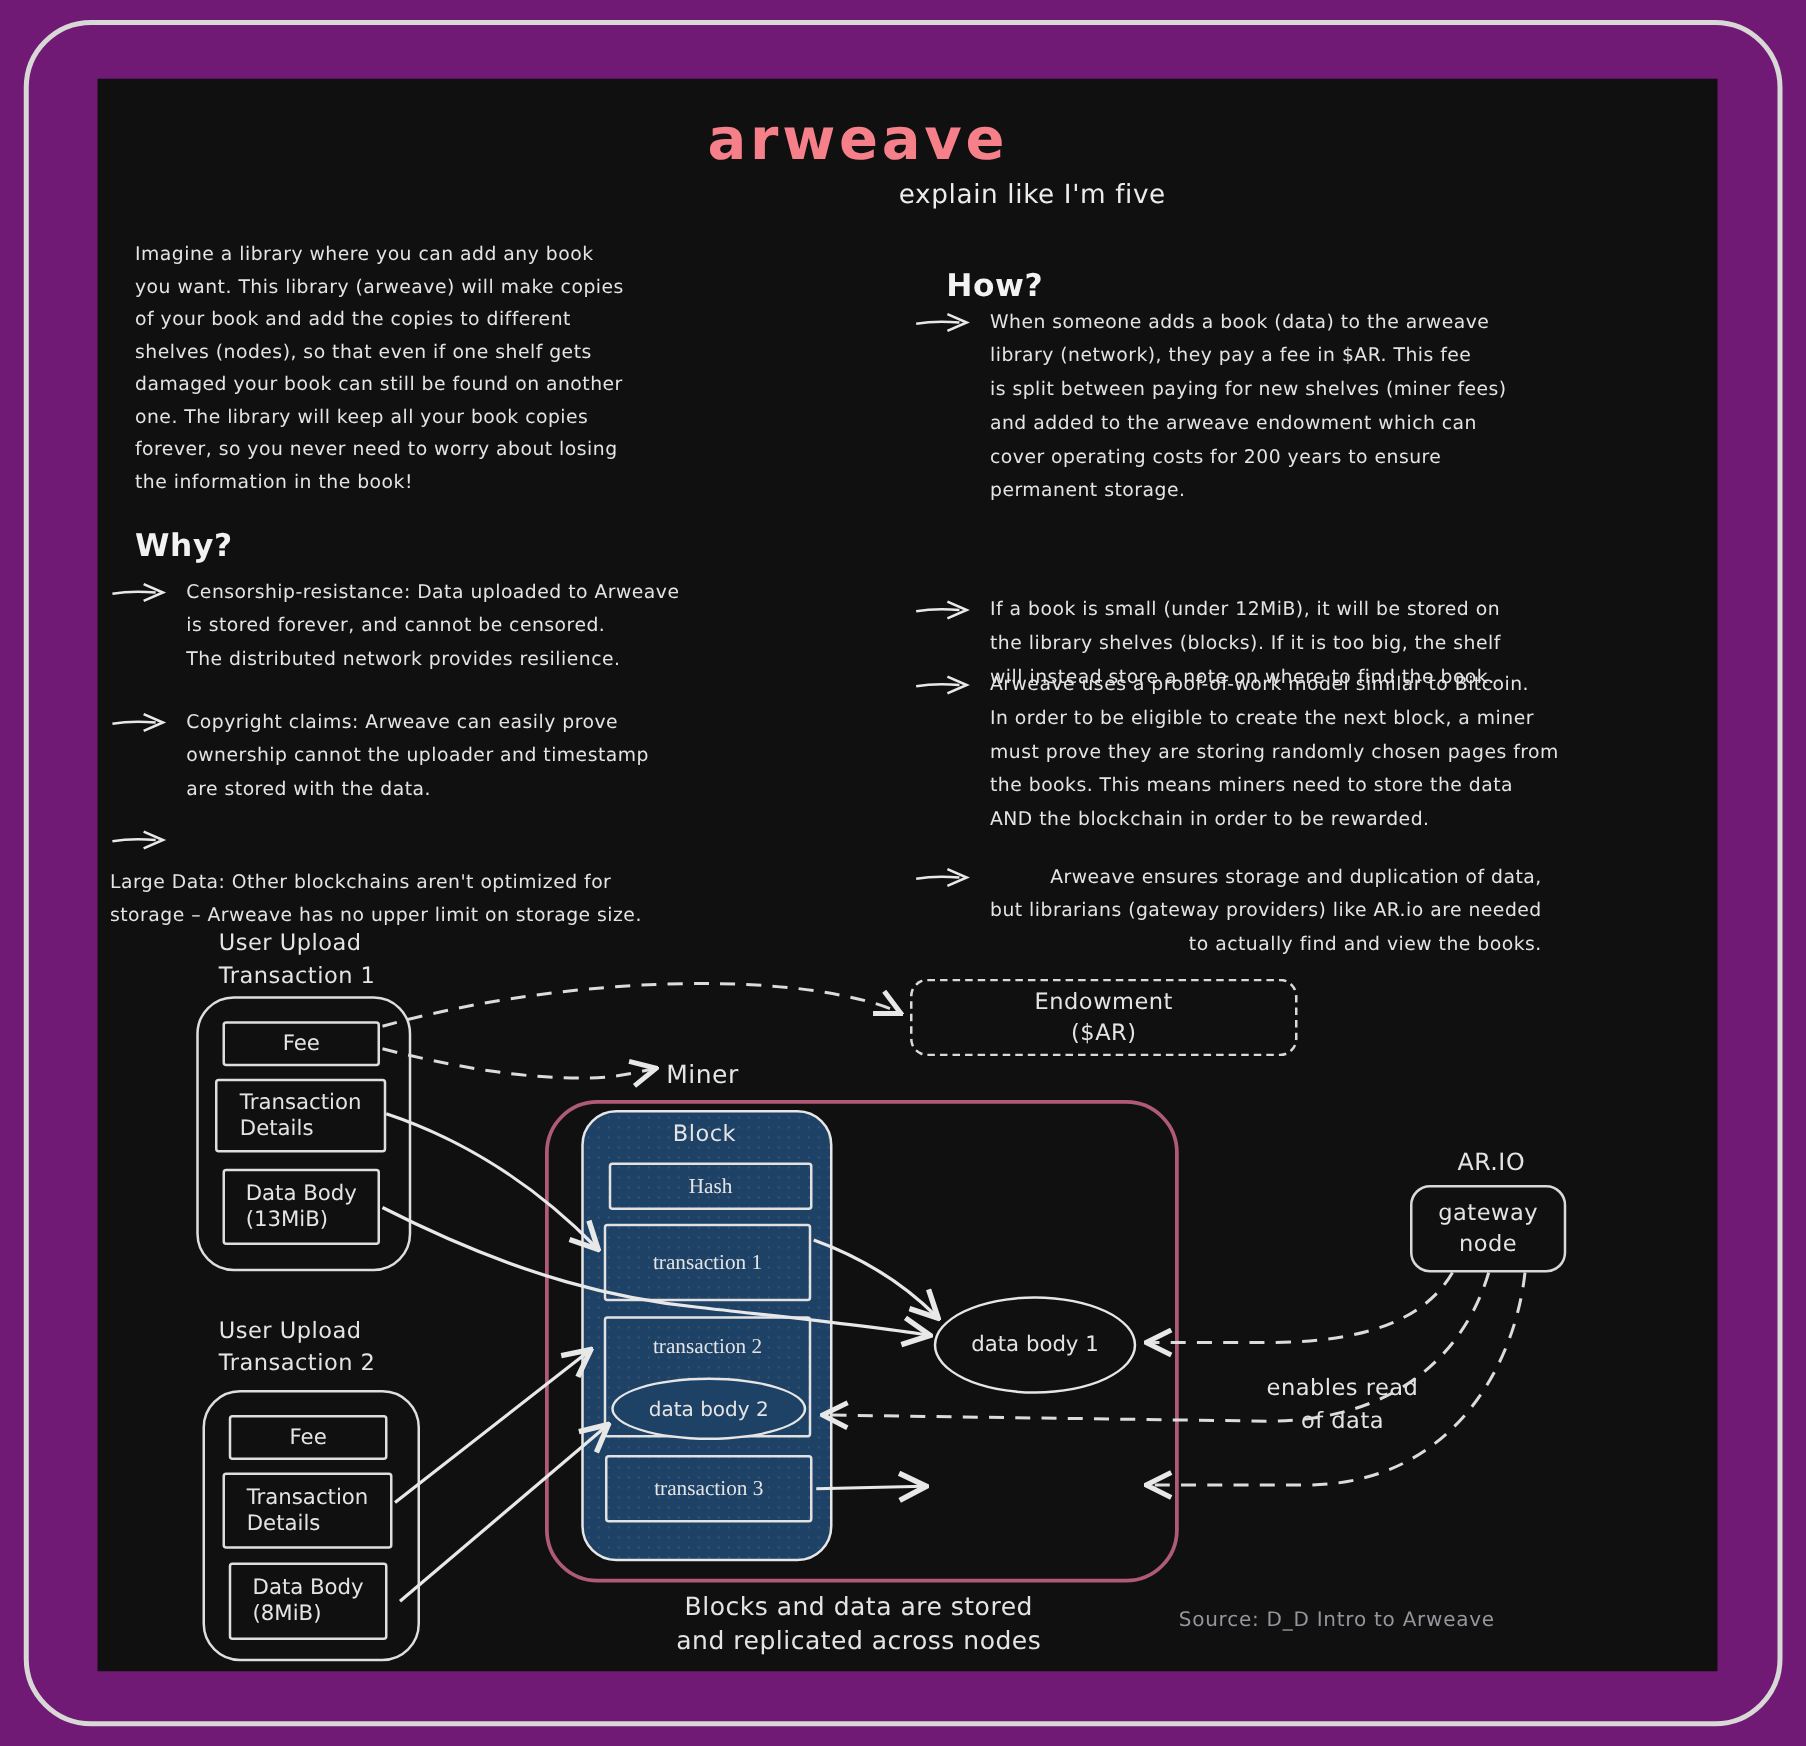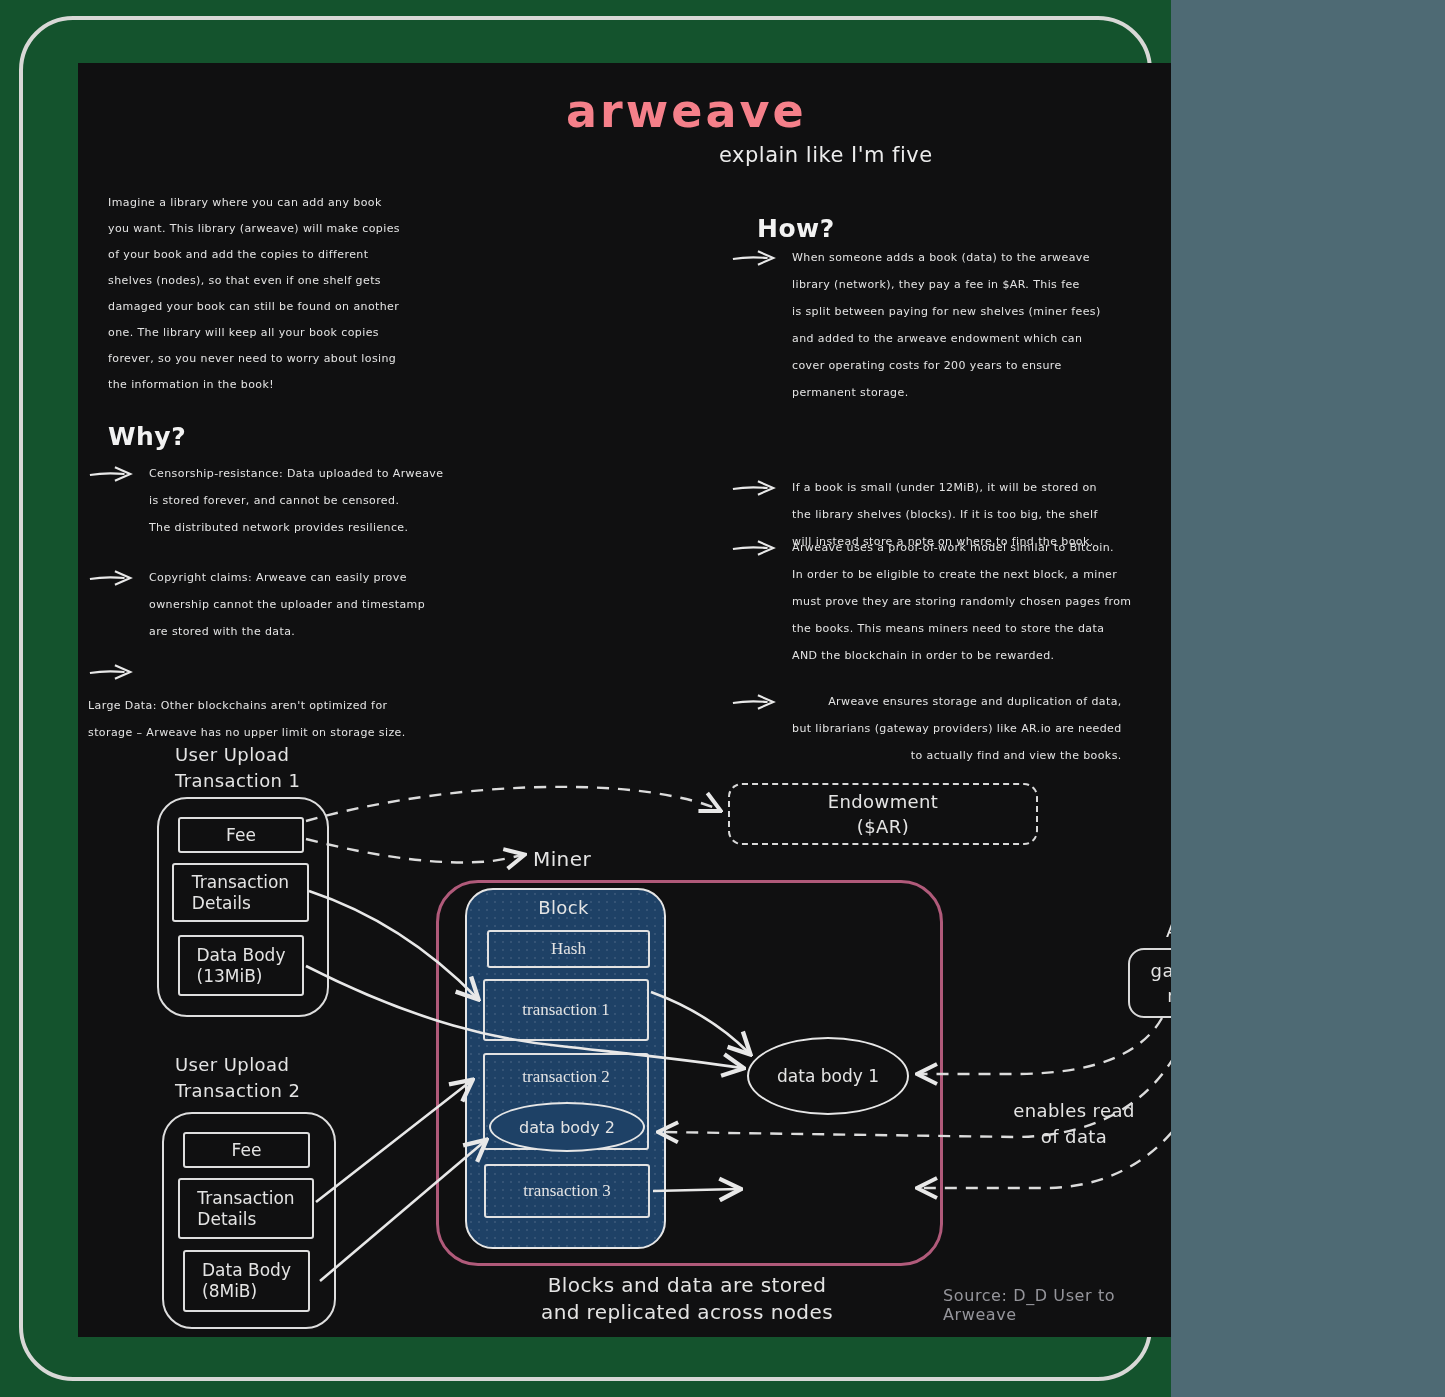--- a/index.html
+++ b/index.html
@@ -1,26 +1,26 @@
 <!DOCTYPE html>
 <html><head>
 <meta charset="utf-8">
 <style>
   html,body{margin:0;padding:0;background:#4e6a74;}
-  .page{position:relative;width:1171px;height:1397px;background:#14532d;overflow:hidden;
+  .page{position:relative;width:1445px;height:1397px;background:#701a75;overflow:hidden;
         font-family:"DejaVu Sans",sans-serif;color:#e4e4e4;}
   .frame{position:absolute;left:19px;top:16px;right:19px;bottom:16px;
          border:4px solid #d8d8d6;border-radius:54px;}
   .canvas{position:absolute;left:78px;top:63px;width:1296px;height:1274px;background:#101011;}
   .abs{position:absolute;}
   .pre{white-space:pre-line;}
   .hand{letter-spacing:.4px;}
   .title{font-size:46px;font-weight:700;letter-spacing:3px;color:#f5808a;}
   .subtitle{font-size:21px;color:#ececec;letter-spacing:.5px;}
-  .para{font-size:11px;line-height:26px;}
+  .para{font-size:15px;line-height:26px;}
   .h2{font-size:25px;font-weight:700;color:#f2f2f2;letter-spacing:.5px;}
   .bullet{display:flex;gap:11px;align-items:flex-start;}
   .bullet svg{flex:0 0 auto;margin-top:5px;}
   .bullet .para{line-height:27px;}
   .groupLabel{font-size:18px;line-height:26px;letter-spacing:.4px;}
   .roundBox{position:absolute;border:2.5px solid #dedede;border-radius:30px;}
   .cellBox{position:absolute;border:2px solid #dedede;border-radius:3px;display:flex;
            align-items:center;justify-content:center;text-align:left;
            font-size:17px;line-height:21px;box-sizing:border-box;}
   .dashedBox{position:absolute;border:2.5px dashed #d9d9d9;border-radius:14px;display:flex;
@@ -165,21 +165,21 @@
   <div class="ellipse" style="left:747px;top:1037px;width:162px;height:78px;font-size:17px;">data body 1</div>
 
   <div class="abs hand" style="left:1143px;top:919px;width:100px;text-align:center;font-size:19px;">AR.IO</div>
   <div class="dashedBox pre hand" style="left:1128px;top:948px;width:125px;height:70px;border-style:solid;border-radius:16px;">gateway
 node</div>
   <div class="abs small pre hand" style="left:1004px;top:1098px;width:140px;">enables read
 of data</div>
 
   <div class="abs caption pre hand" style="left:527px;top:1272px;width:320px;">Blocks and data are stored
 and replicated across nodes</div>
-  <div class="abs source hand" style="left:943px;top:1286px;">Source: D_D User to Arweave</div>
+  <div class="abs source hand" style="left:943px;top:1286px;">Source: D_D Intro to Arweave</div>
 
   <svg class="overlay" width="1445" height="1397" viewBox="0 0 1445 1397">
     <defs>
       <marker id="ah" viewBox="0 0 12 12" refX="10" refY="6" markerWidth="10" markerHeight="10" orient="auto-start-reverse">
         <path d="M1 1 L11 6 L1 11" fill="none" stroke="#e8e8e8" stroke-width="2"></path>
       </marker>
     </defs>
 
     <path d="M306 821 C420 789,560 779,655 793 C685 798,705 803,719 810" fill="none" stroke="#dcdcdc" stroke-width="2.4" stroke-dasharray="12 9" marker-end="url(#ah)"></path>
     <path d="M306 839 C380 858,445 866,492 861 C505 859,514 857,523 855" fill="none" stroke="#dcdcdc" stroke-width="2.4" stroke-dasharray="12 9" marker-end="url(#ah)"></path>

